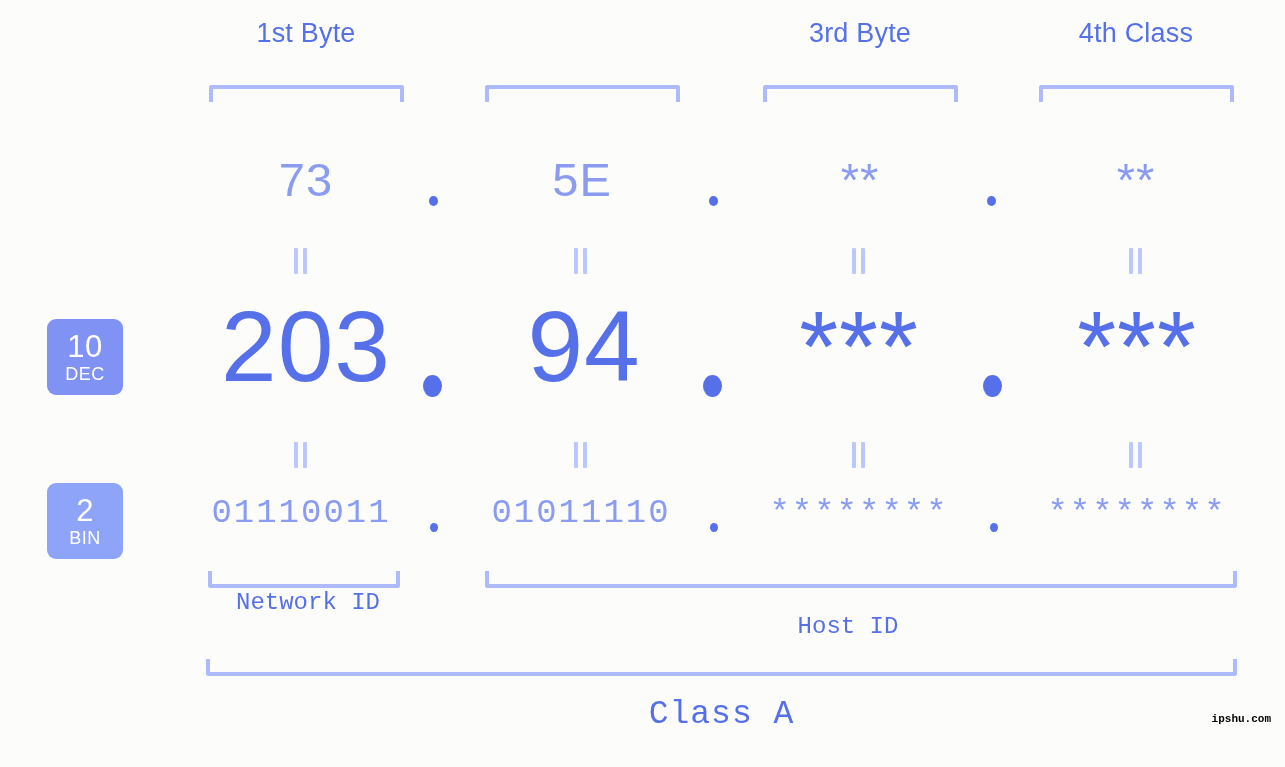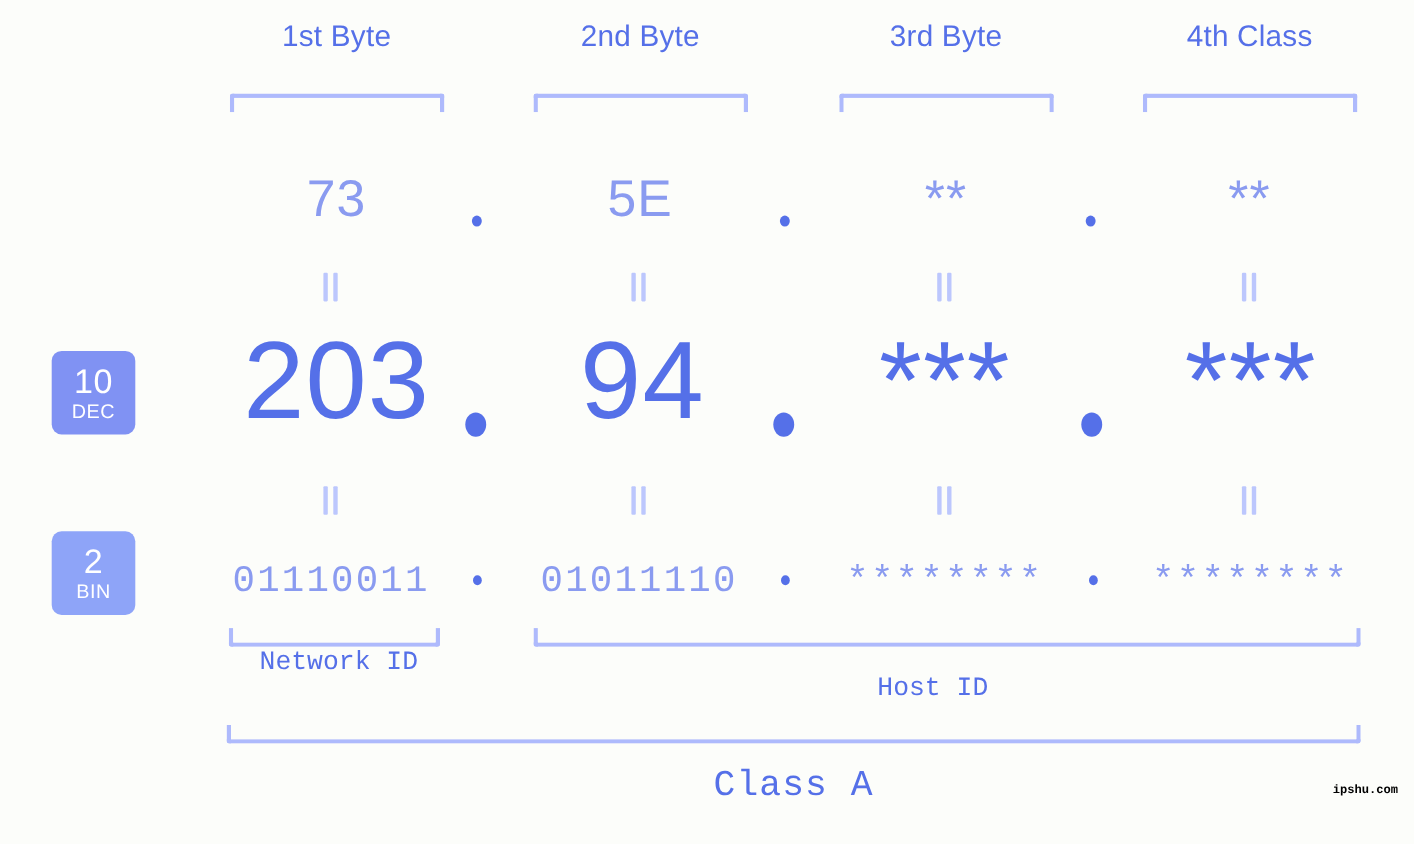--- a/index.html
+++ b/index.html
@@ -103,21 +103,20 @@
     font-family: "Liberation Sans", sans-serif;
     letter-spacing: 1px;
     line-height: 1;
   }
   .binrow .cell {
     top: 494px;
     font-size: 34px;
     color: #8a9bf0;
     font-family: "Liberation Mono", monospace;
     letter-spacing: 2px;
-    margin-top: 16px;
   }
 
   
   .dot {
     position: absolute;
     background: #5570e8;
     border-radius: 50%;
   }
   .dot.hexdot { width: 9px; height: 10px; top: 196px; }
   .dot.decdot { width: 19px; height: 22px; top: 375px; }
@@ -174,21 +173,20 @@
     letter-spacing: 0px;
     font-weight: bold;
   }
 </style>
 </head>
 <body>
 
 <div id="stage">
 
   <div class="byte-label" style="left:208px; width:196px;">1st Byte</div>
-  <div class="byte-label" style="left:484px; width:196px;">2nd Byte</div>
   <div class="byte-label" style="left:762px; width:196px;">3rd Byte</div>
   <div class="byte-label" style="left:1038px; width:196px;">4th Class</div>
 
   <div class="bracket down" style="left:209px; top:85px; width:195px;"></div>
   <div class="bracket down" style="left:485px; top:85px; width:195px;"></div>
   <div class="bracket down" style="left:763px; top:85px; width:195px;"></div>
   <div class="bracket down" style="left:1039px; top:85px; width:195px;"></div>
 
   <div class="badge dec">
     <span class="num">10</span>

